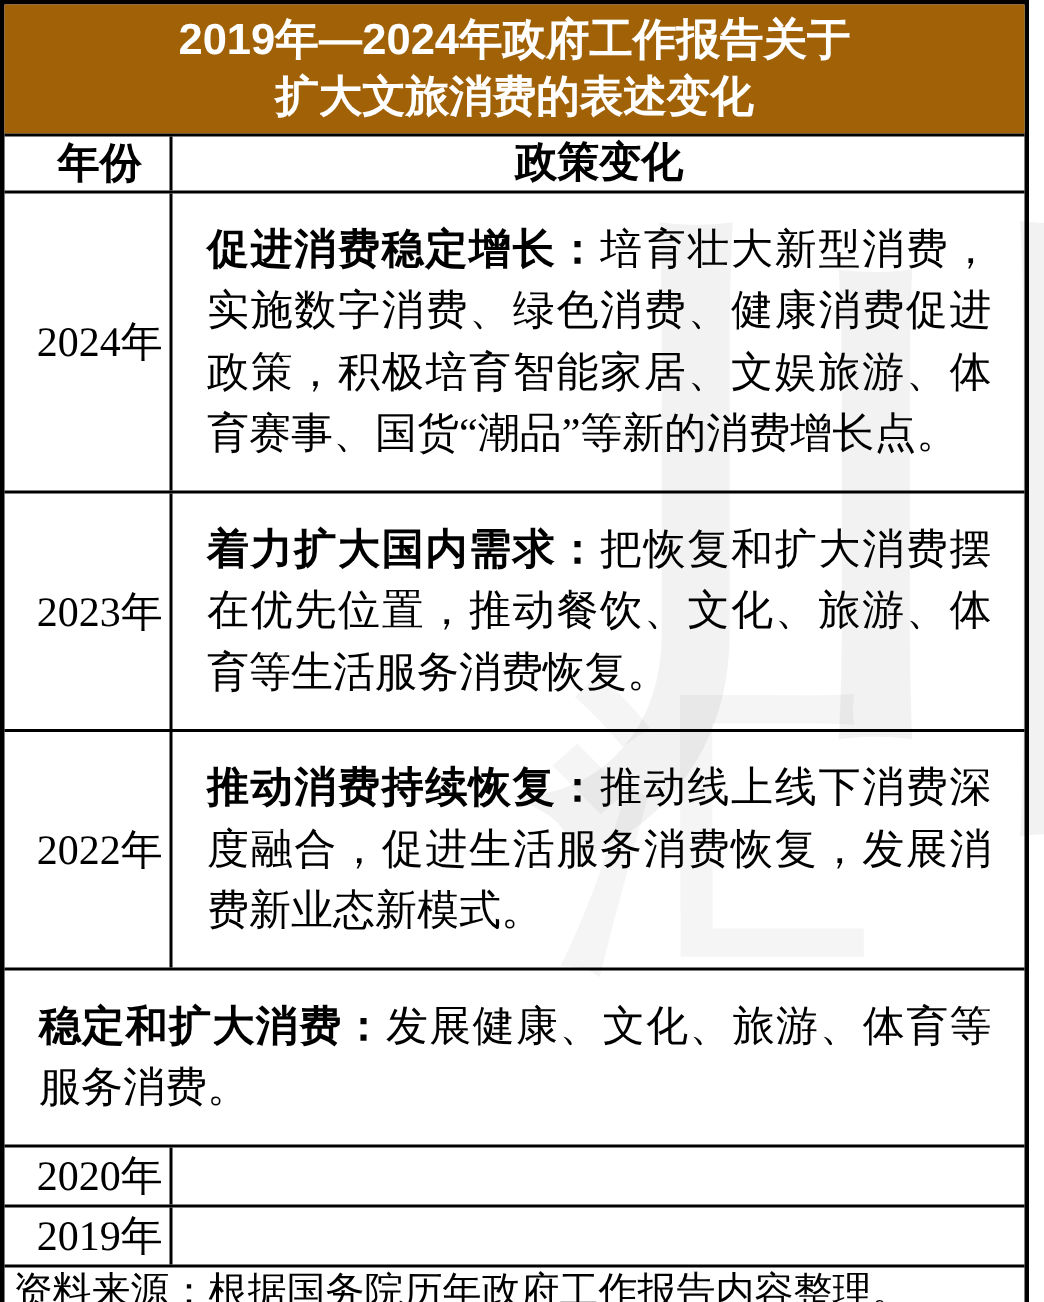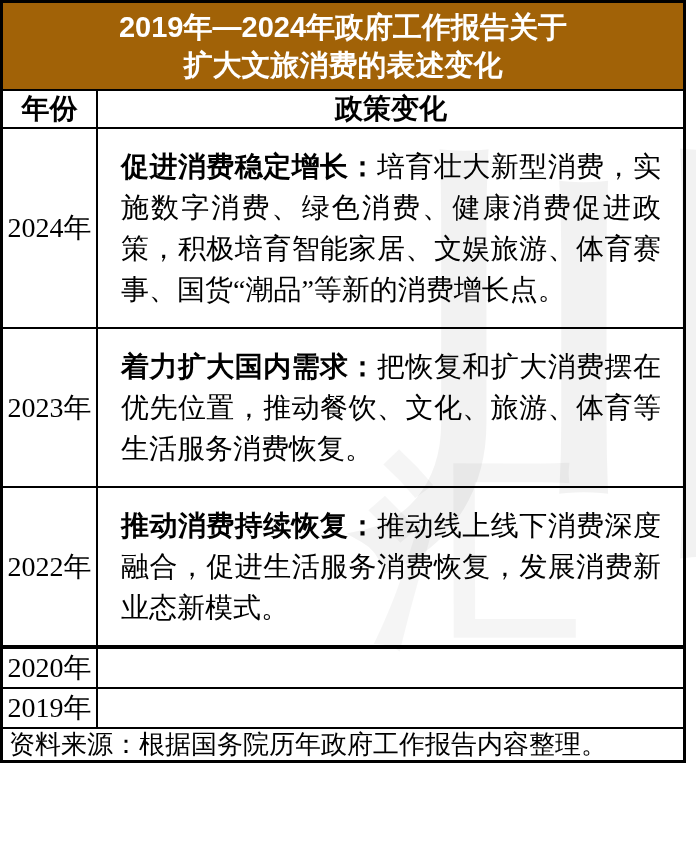--- a/index.html
+++ b/index.html
@@ -56,20 +56,21 @@
   }
   .year-cell {
     width: 93px;
     flex: 0 0 93px;
     border-right: 2px solid #000000;
     display: flex;
     align-items: center;
     justify-content: center;
     font-size: 28px;
     text-align: center;
+    padding-left: 17px;
   }
   .policy-cell {
     flex: 1;
     padding: 1px 6px 1px 7px;
     font-size: 28px;
     line-height: 41px;
     text-align: justify;
   }
   .policy-cell p { margin: 16px; }
   .lead { font-weight: bold; }
@@ -137,20 +138,23 @@
     </div>
 
     <div class="row">
       <div class="year-cell">2022年</div>
       <div class="policy-cell">
         <p><b class="lead">推动消费持续恢复：</b><span>推动线上线下消费深度融合，促进生活服务消费恢复，发展消费新业态新模式。</span></p>
       </div>
     </div>
 
     <div class="row">
+      <div class="policy-cell">
+        <p><b class="lead">稳定和扩大消费：</b><span>发展健康、文化、旅游、体育等服务消费。</span></p>
+      </div>
     </div>
 
     <div class="row">
       <div class="year-cell">2020年</div>
     </div>
 
     <div class="row">
       <div class="year-cell">2019年</div>
     </div>
 

